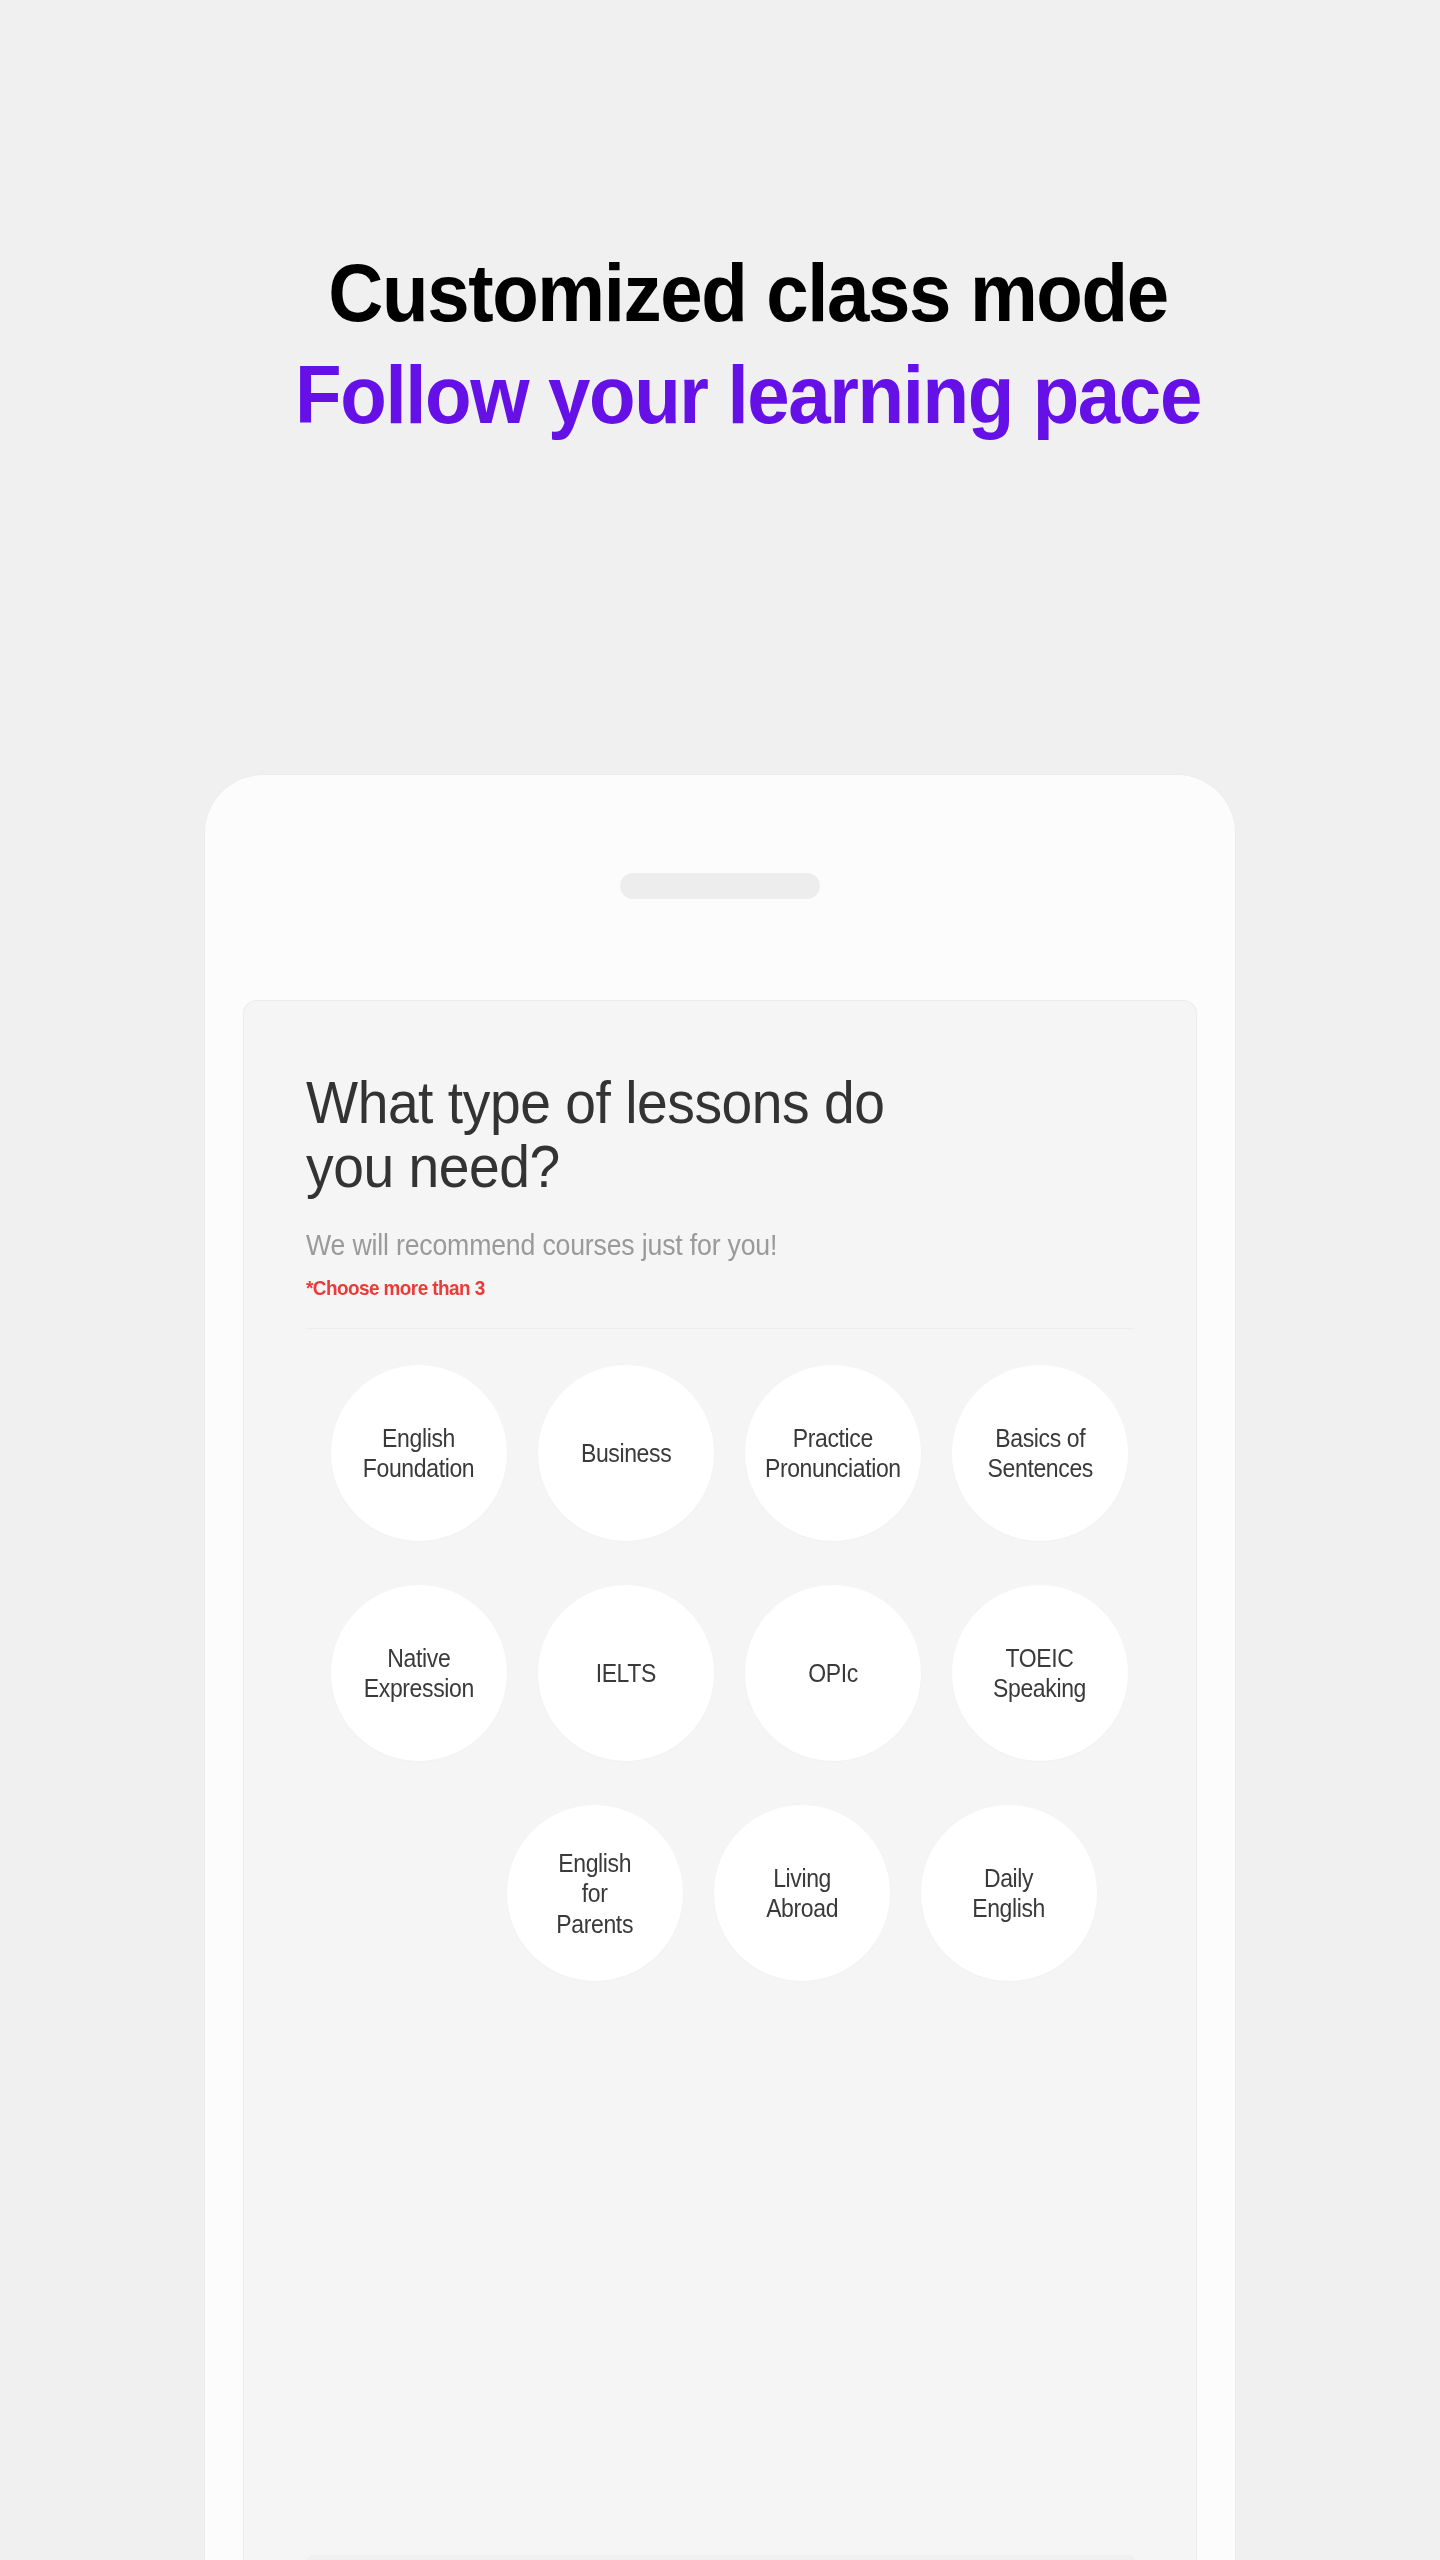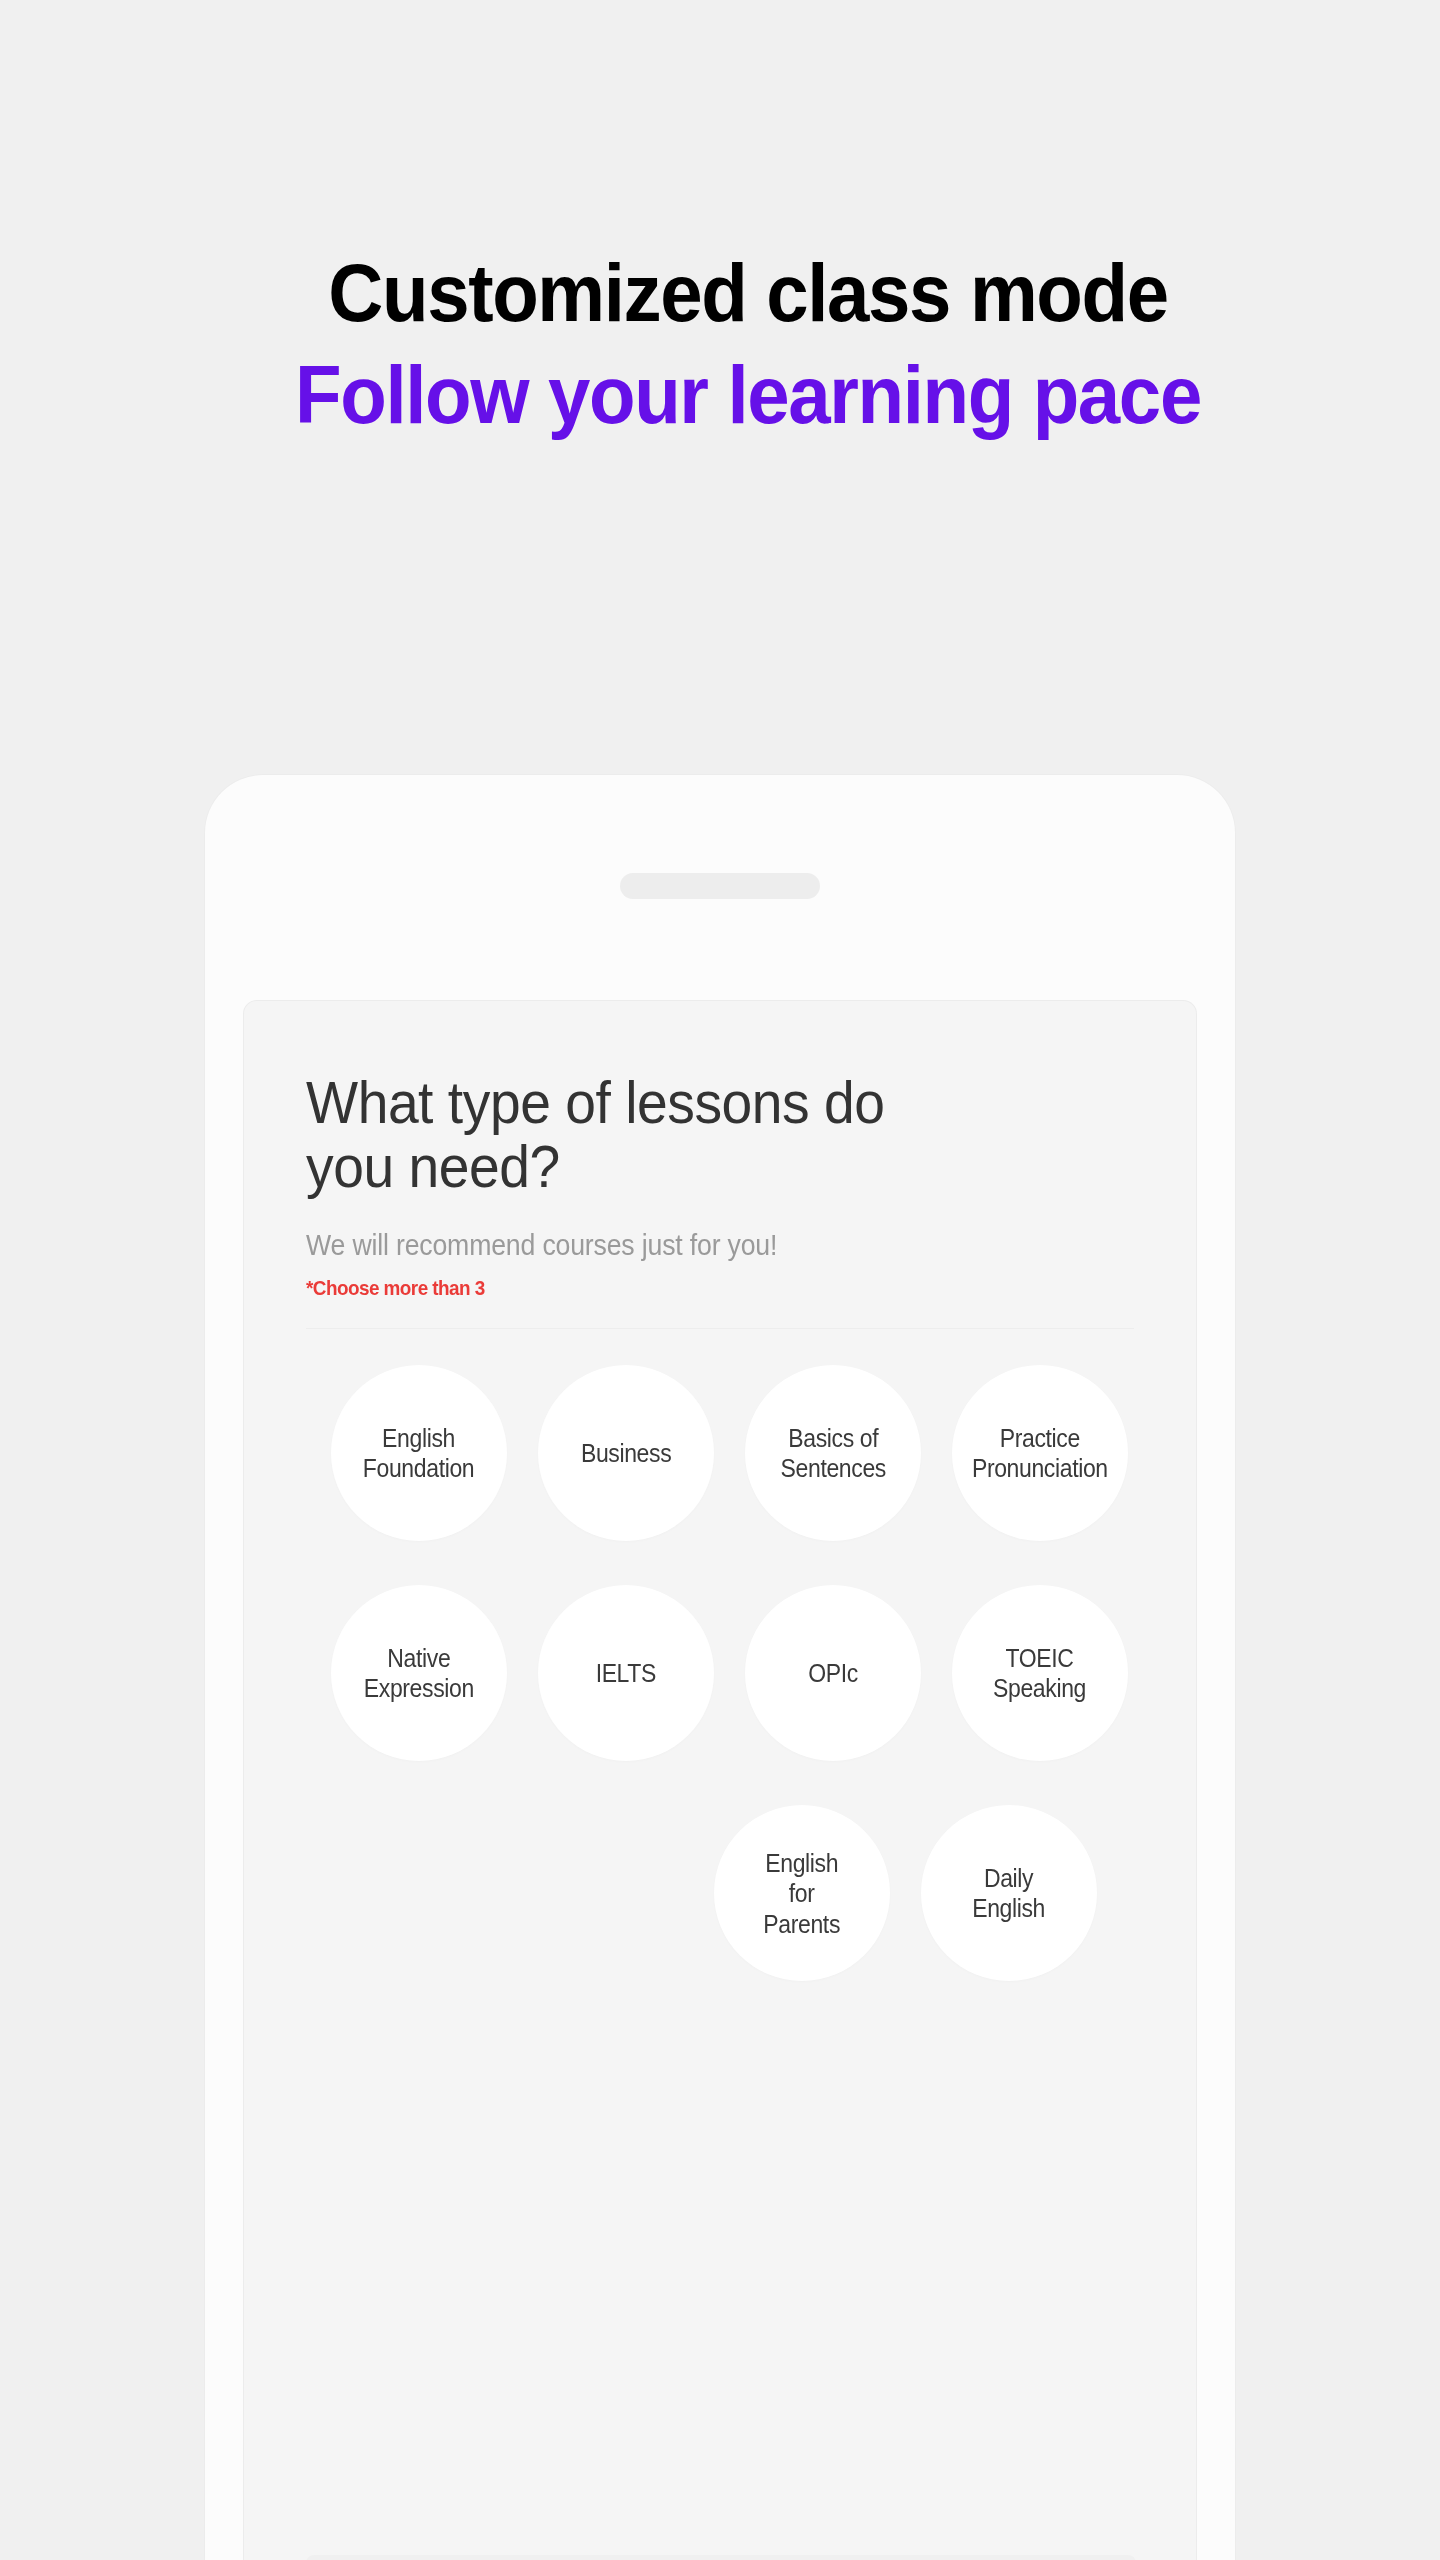--- a/index.html
+++ b/index.html
@@ -198,26 +198,26 @@
 
       <div class="chip-grid">
         <div class="chip">
           <span class="chip-label">English
 Foundation</span>
         </div>
         <div class="chip">
           <span class="chip-label">Business</span>
         </div>
         <div class="chip">
+          <span class="chip-label">Practice
+Pronunciation</span>
+        </div>
+        <div class="chip">
           <span class="chip-label">Basics of
 Sentences</span>
-        </div>
-        <div class="chip">
-          <span class="chip-label">Practice
-Pronunciation</span>
         </div>
 
         <div class="chip">
           <span class="chip-label">Native
 Expression</span>
         </div>
         <div class="chip">
           <span class="chip-label">IELTS</span>
         </div>
         <div class="chip">
@@ -226,20 +226,24 @@
         <div class="chip">
           <span class="chip-label">TOEIC
 Speaking</span>
         </div>
 
         <div class="chip">
           <span class="chip-label">English
 for
 Parents</span>
         </div>
+        <div class="chip">
+          <span class="chip-label">Living
+Abroad</span>
+        </div>
 
         <div class="chip">
           <span class="chip-label">Daily
 English</span>
         </div>
       </div>
 
     </div>
 
     <div class="bottom-cta"></div>

